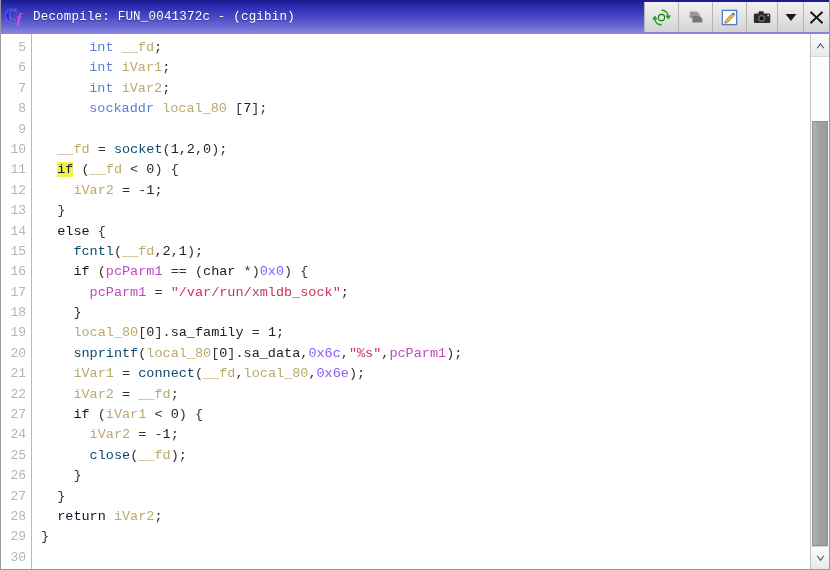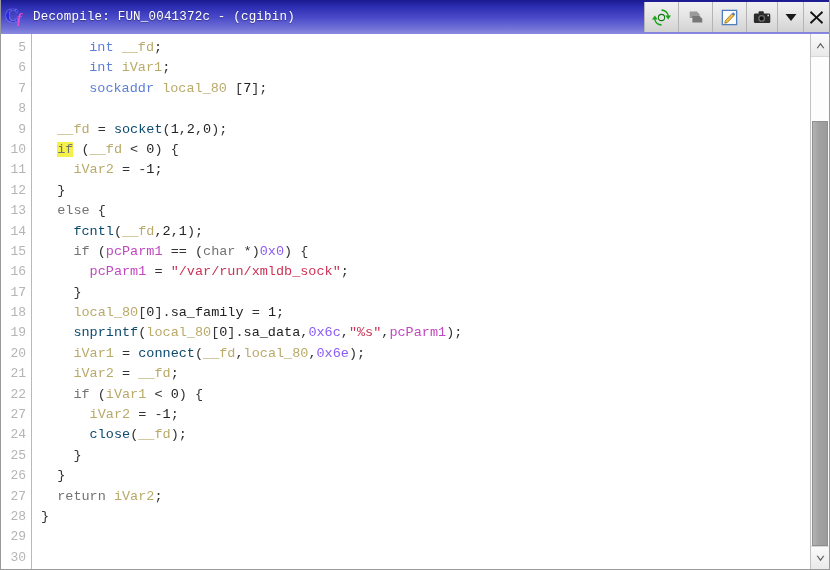--- a/index.html
+++ b/index.html
@@ -147,21 +147,21 @@
   #code .cl {
     font-family: "Liberation Mono", monospace;
     font-size: 13.5px;
     line-height: 20.4px;
     height: 20.4px;
     white-space: pre;
     color: #000000;
   }
 
   
-  .t-kw   { color: #737373; }
+  .t-kw   { color: #0f172a; }
   .t-type { color: #5c7fd6; margin-left: 32px; }
   .t-fn   { color: #0c4a6e; }
   .t-var  { color: #b9aa6a; margin-top: 16px; }
   .t-param{ color: #c048c0; }
   .t-num  { color: #8b5cf6; }
   .t-str  { color: #cc3355; }
   .t-plain{ color: #222222; }
   .t-punc { color: #333333; }
   .hl     { background: #f4f24a; }
 
@@ -296,20 +296,21 @@
           <div class="ln">25</div>
           <div class="ln">26</div>
           <div class="ln">27</div>
           <div class="ln">28</div>
           <div class="ln">29</div>
           <div class="ln">30</div>
         </div>
       <div id="code">
           <div class="cl"><span class="t-plain">  </span><span class="t-type">int</span><span class="t-plain"> </span><span class="t-var">__fd</span><span class="t-punc">;</span></div>
           <div class="cl"><span class="t-plain">  </span><span class="t-type">int</span><span class="t-plain"> </span><span class="t-var">iVar1</span><span class="t-punc">;</span></div>
+          <div class="cl"><span class="t-plain">  </span><span class="t-type">int</span><span class="t-plain"> </span><span class="t-var">iVar2</span><span class="t-punc">;</span></div>
           <div class="cl"><span class="t-plain">  </span><span class="t-type">sockaddr</span><span class="t-plain"> </span><span class="t-var">local_80</span><span class="t-punc"> [</span><span class="t-plain">7</span><span class="t-punc">];</span></div>
           <div class="cl"><span class="t-plain"></span></div>
           <div class="cl"><span class="t-plain">  </span><span class="t-var">__fd</span><span class="t-punc"> = </span><span class="t-fn">socket</span><span class="t-punc">(</span><span class="t-plain">1</span><span class="t-punc">,</span><span class="t-plain">2</span><span class="t-punc">,</span><span class="t-plain">0</span><span class="t-punc">);</span></div>
           <div class="cl"><span class="t-plain">  </span><span class="t-kw hl">if</span><span class="t-punc"> (</span><span class="t-var">__fd</span><span class="t-punc"> &lt; </span><span class="t-plain">0</span><span class="t-punc">) {</span></div>
           <div class="cl"><span class="t-plain">    </span><span class="t-var">iVar2</span><span class="t-punc"> = -</span><span class="t-plain">1</span><span class="t-punc">;</span></div>
           <div class="cl"><span class="t-punc">  }</span></div>
           <div class="cl"><span class="t-plain">  </span><span class="t-kw">else</span><span class="t-punc"> {</span></div>
           <div class="cl"><span class="t-plain">    </span><span class="t-fn">fcntl</span><span class="t-punc">(</span><span class="t-var">__fd</span><span class="t-punc">,</span><span class="t-plain">2</span><span class="t-punc">,</span><span class="t-plain">1</span><span class="t-punc">);</span></div>
           <div class="cl"><span class="t-plain">    </span><span class="t-kw">if</span><span class="t-punc"> (</span><span class="t-param">pcParm1</span><span class="t-punc"> == (</span><span class="t-kw">char</span><span class="t-punc"> *)</span><span class="t-num">0x0</span><span class="t-punc">) {</span></div>
           <div class="cl"><span class="t-plain">      </span><span class="t-param">pcParm1</span><span class="t-punc"> = </span><span class="t-str">"/var/run/xmldb_sock"</span><span class="t-punc">;</span></div>

